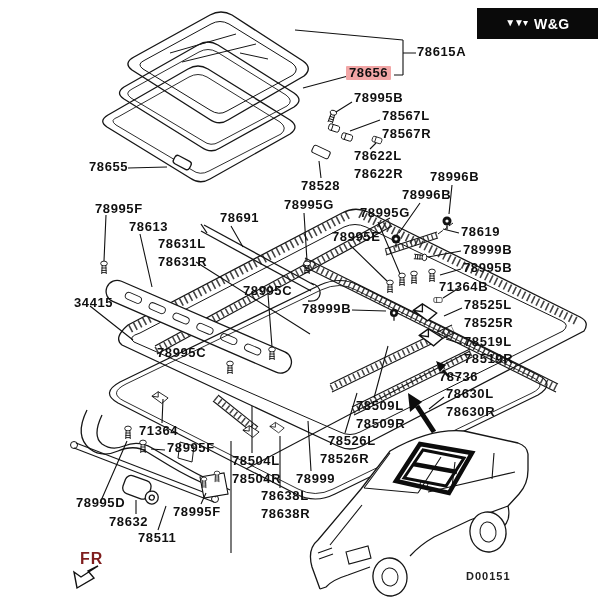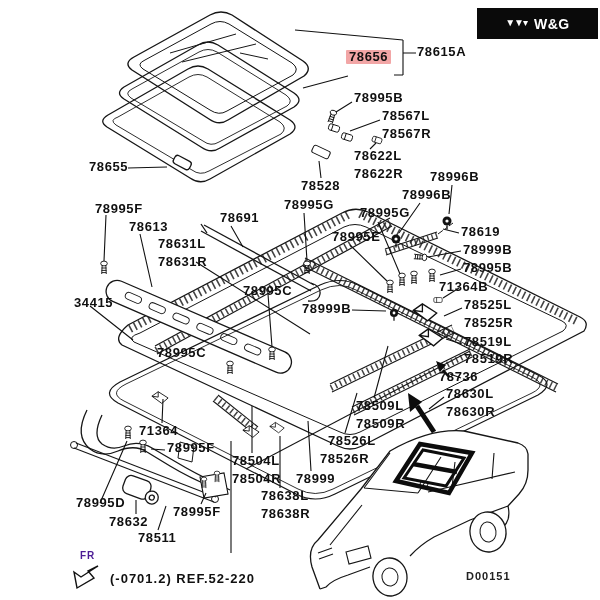--- a/index.html
+++ b/index.html
@@ -7,21 +7,21 @@
        font-family:"Liberation Sans",sans-serif;}
   #stage{position:absolute;inset:0;width:600px;height:600px;}
   svg{position:absolute;left:0;top:0;}
   .plabel{position:absolute;font-size:13px;font-weight:700;letter-spacing:.6px;
           color:#101010;white-space:nowrap;line-height:14px;transform:translateY(-1px);}
   .plabel.hl{padding:0 3px;margin-left:-3px;border-radius:1px;}
   #logo{position:absolute;left:477px;top:8px;width:121px;height:31px;background:#0a0a0a;
         color:#fff;display:flex;align-items:center;justify-content:center;gap:7px;}
   #logo .marks{font-size:10px;letter-spacing:-1px;transform:translateY(-1px);}
   #logo .wg{font-size:14px;font-weight:700;letter-spacing:.5px;}
-  .fr{position:absolute;left:80px;top:550px;font-size:10px;font-weight:700;letter-spacing:1px;color:#4c1d95;}
+  .fr{position:absolute;left:80px;top:550px;font-size:16px;font-weight:700;letter-spacing:1px;color:#7f1d1d;}
   .ref1{position:absolute;left:131px;top:551px;font-size:13px;font-weight:700;letter-spacing:1px;color:#101010;}
   .ref2{position:absolute;left:110px;top:571px;font-size:13px;font-weight:700;letter-spacing:1px;color:#101010;}
   .dcode{position:absolute;left:466px;top:570px;font-size:11px;font-weight:600;letter-spacing:1px;color:#222;}
 </style>
 </head>
 <body>
 
 <div id="stage">
 
 <svg width="600" height="600" viewBox="0 0 600 600">
@@ -211,21 +211,21 @@
     M444,397 L429,409 M374,398 L388,346 M345,433 L357,393 M311,471 L308,421
     M252,453 L252,406 M280,488 L280,436 M162,423 L163,399 M165,450 L151,449
     M100,503 L127,441 M136,514 L136,500 M201,504 L206,493 M158,530 L166,506
     M231,553 L231,441"></path>
 
   <path d="M98,566 L88,571 L94,578 L77,588 L74,572 L81,577 Z" fill="#fff" stroke="#111" stroke-width="1.4"></path>
 </svg>
 
 <div id="labels">
       <div class="plabel" style="left: 417px; top: 46px;">78615A</div>
-      <div class="plabel hl" style="left: 349px; top: 51px; background: rgb(242, 166, 166);">78656</div>
+      <div class="plabel hl" style="left: 349px; top: 67px; background: rgb(242, 166, 166);">78656</div>
       <div class="plabel" style="left: 354px; top: 92px;">78995B</div>
       <div class="plabel" style="left: 382px; top: 110px;">78567L</div>
       <div class="plabel" style="left: 382px; top: 128px;">78567R</div>
       <div class="plabel" style="left: 354px; top: 150px; text-align: right;">78622L</div>
       <div class="plabel" style="left: 354px; top: 168px;">78622R</div>
       <div class="plabel" style="left: 301px; top: 180px;">78528</div>
       <div class="plabel" style="left: 89px; top: 161px;">78655</div>
       <div class="plabel" style="left: 95px; top: 203px;">78995F</div>
       <div class="plabel" style="left: 129px; top: 221px;">78613</div>
       <div class="plabel" style="left: 220px; top: 212px;">78691</div>
@@ -267,16 +267,15 @@
       <div class="plabel" style="left: 173px; top: 506px;">78995F</div>
       <div class="plabel" style="left: 138px; top: 532px;">78511</div>
     </div>
 
 <div id="logo">
   <span class="marks">▼▼▾</span>
   <span class="wg">W&amp;G</span>
 </div>
 
 <div class="fr">FR</div>
-<div class="ref2">(-0701.2) REF.52-220</div>
 <div class="dcode">D00151</div>
 
 </div>
 
 </body></html>

